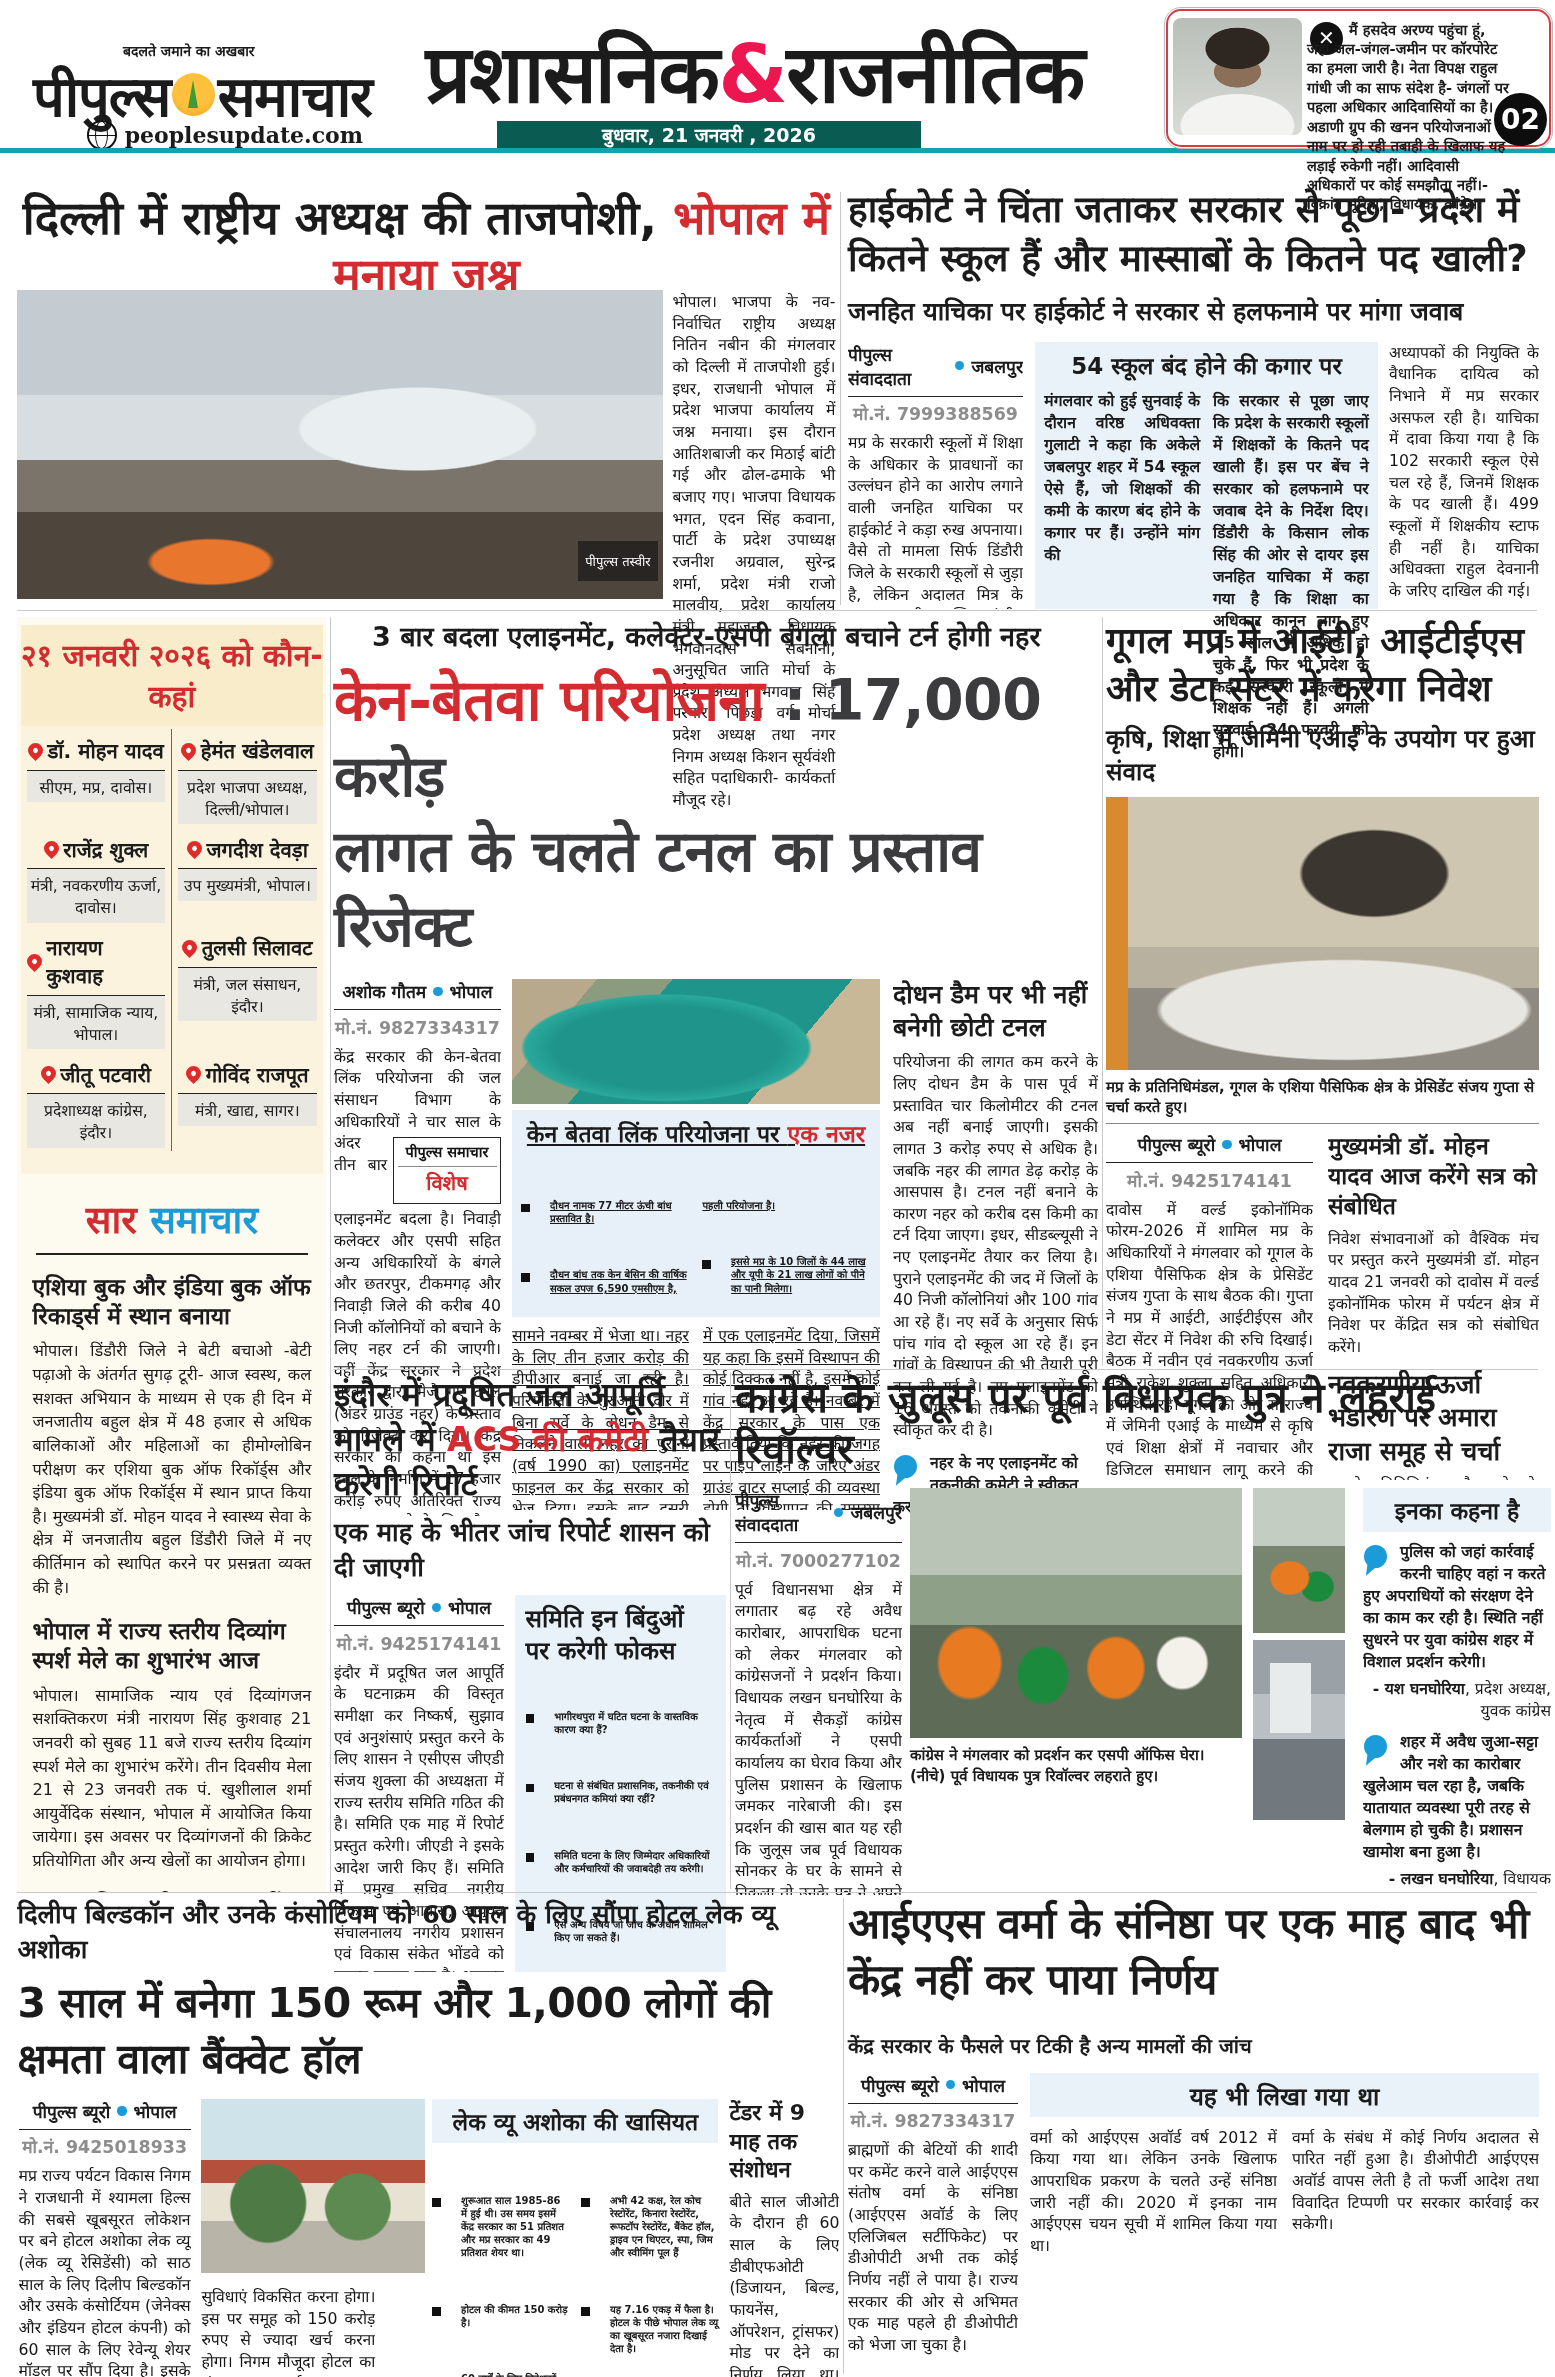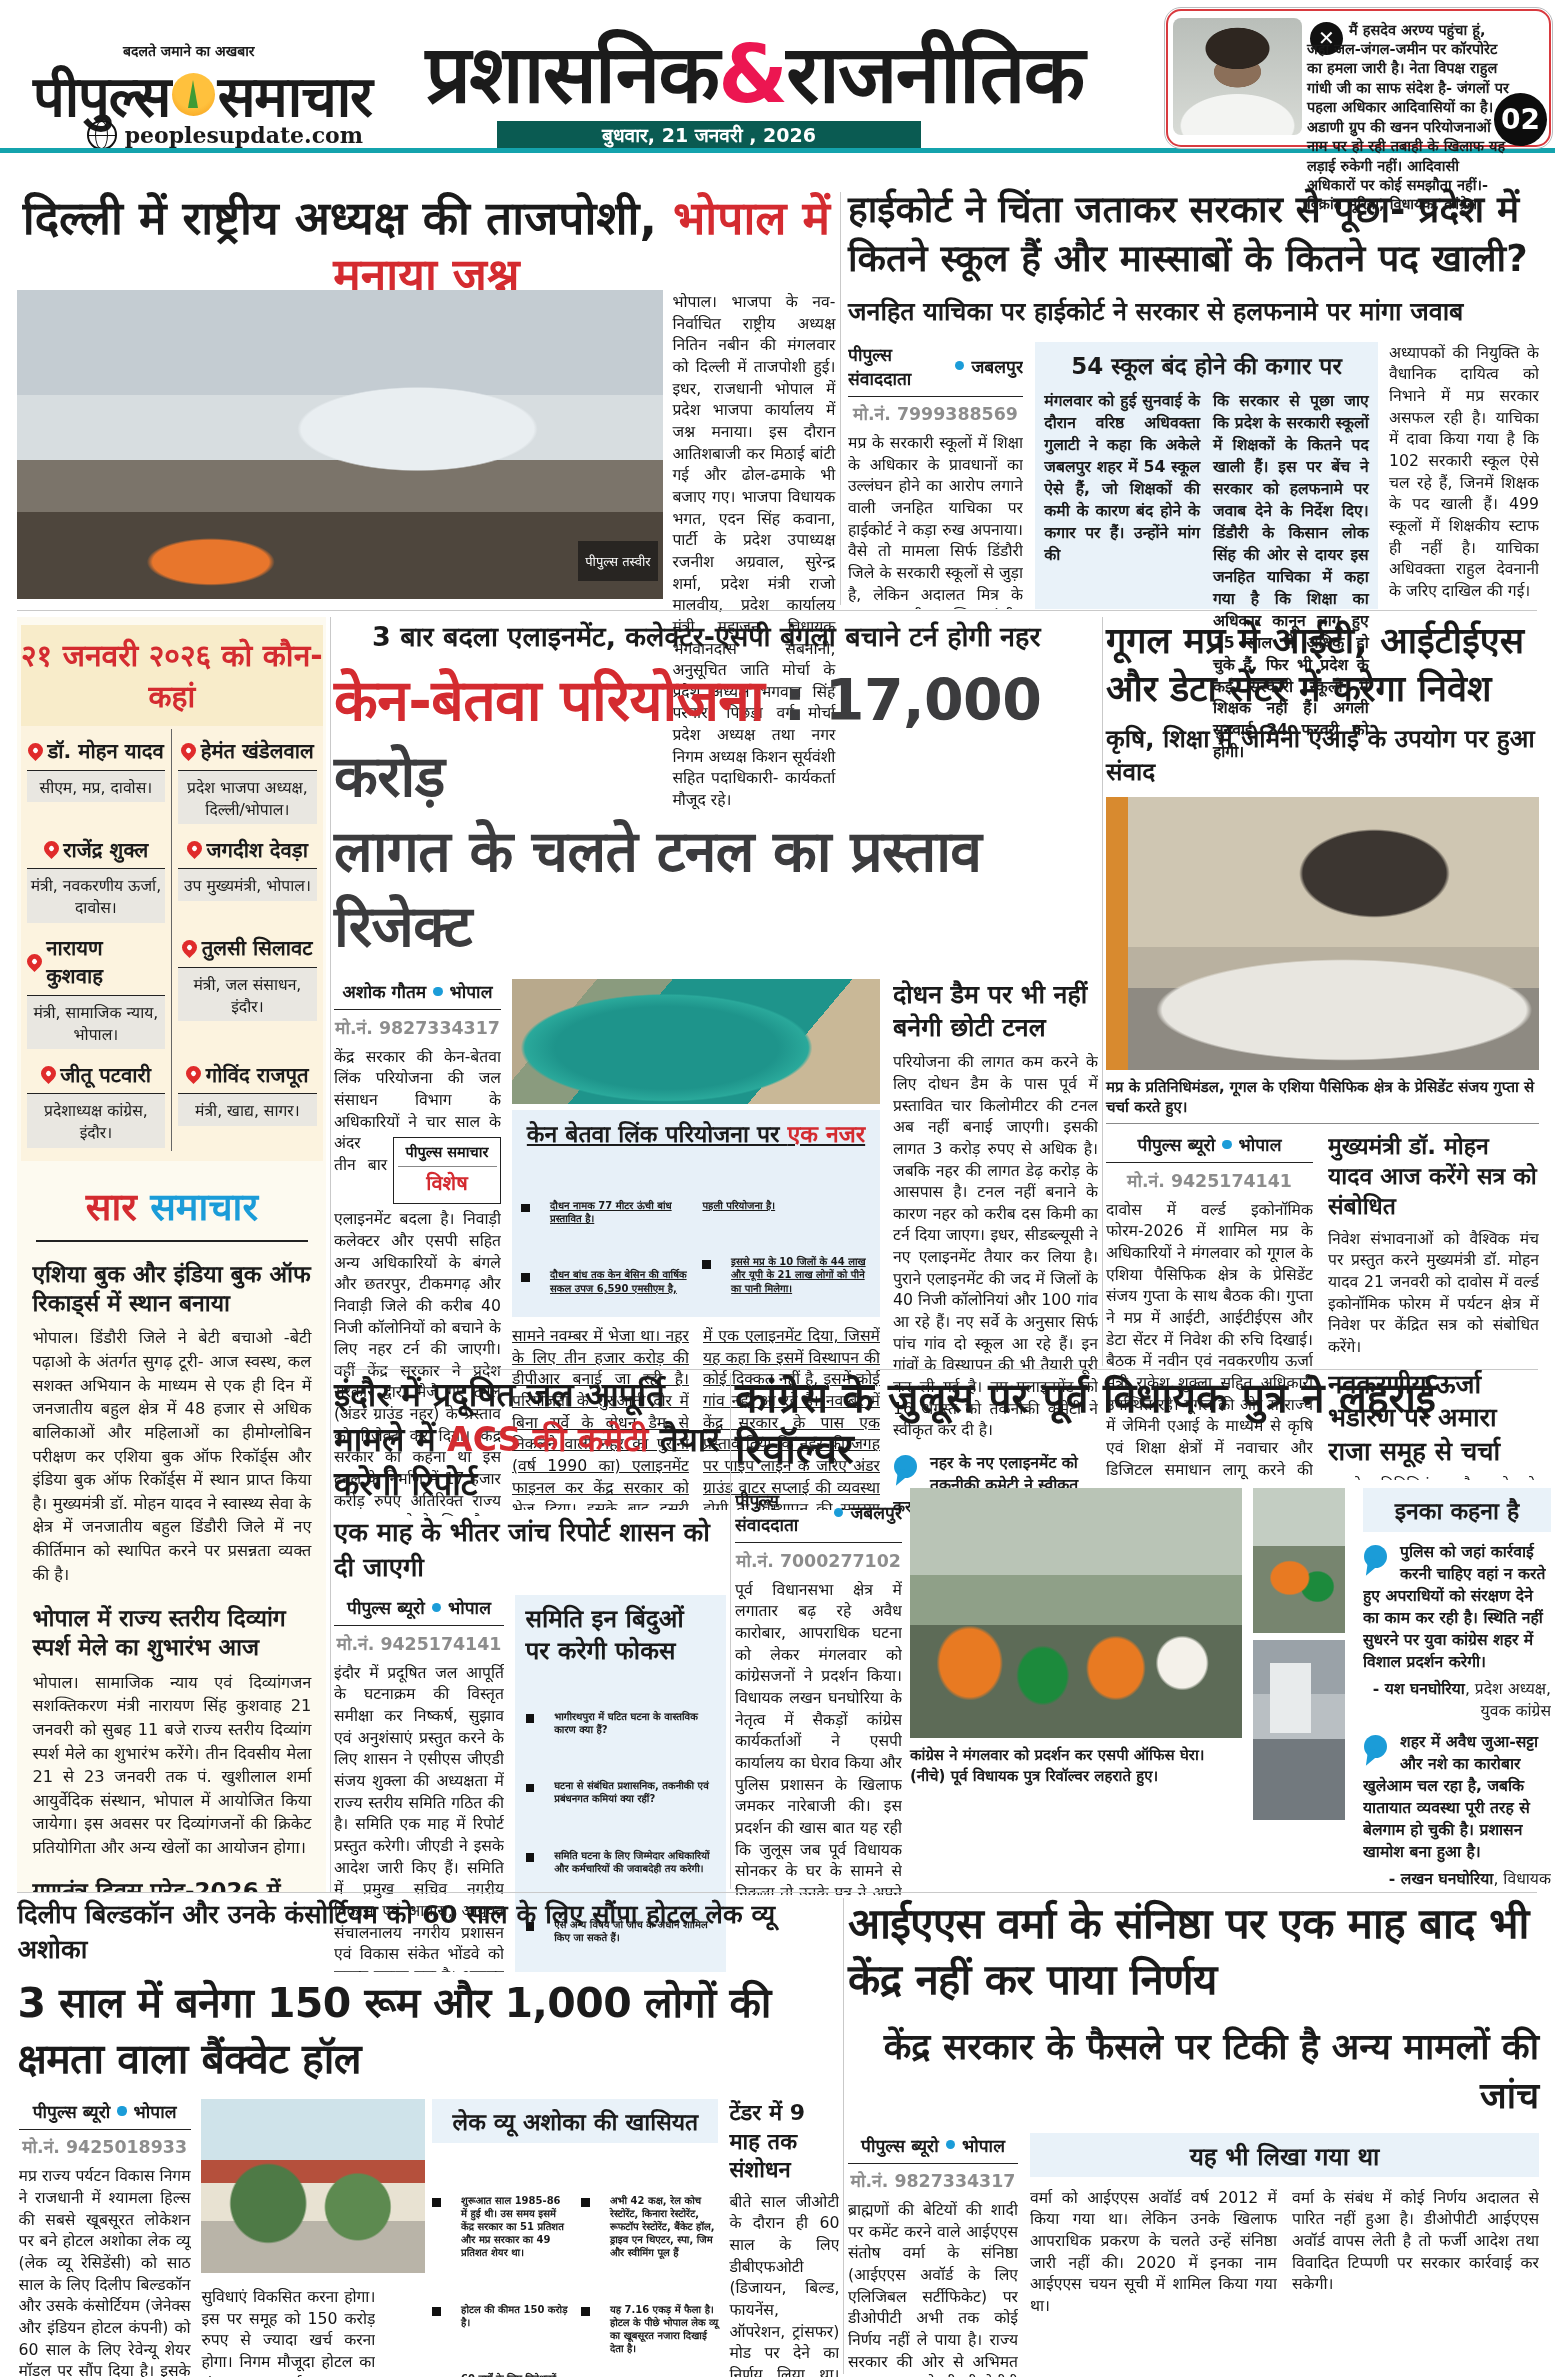--- a/index.html
+++ b/index.html
@@ -60,21 +60,21 @@
   .hc-cols{position:relative;margin-top:15px;height:267px;}
   .hc-c1{position:absolute;left:0;top:0;width:175px;height:100%;overflow:hidden;}
   .hc-box{position:absolute;left:187px;top:0;width:343px;height:100%;background:#e9f2f9;padding:7px 9.3px;box-sizing:border-box;}
   .hc-box-t{text-align:center;font-size:23px;font-weight:bold;margin-bottom:9px;}
   .hc-box-cols{display:flex;gap:12.8px;}
   .hc-box-cols>div{flex:1;font-size:15.7px;font-weight:bold;line-height:1.4;}
   .hc-c3{position:absolute;left:541px;top:0;width:150px;height:100%;overflow:hidden;}
 
   
   #sidebar{left:17.4px;top:617px;width:309px;height:1276px;background:#fdfaf0;box-sizing:border-box;overflow:hidden;}
-  .ww-box{margin:8.1px 3.5px 0 3.5px;background:#fcf3df;padding-bottom:10px;}
+  .ww-box{margin:8.1px 3.5px 0 3.5px;background:#fcf3df;padding-bottom:23px;}
   .ww-title{background:#f8ecca;color:#d42b30;font-size:30px;font-weight:bold;text-align:center;padding:9.3px 0;}
   .ww-grid{display:grid;grid-template-columns:1fr 1fr;margin-top:3.5px;}
   .ww-item{padding:7px 5.8px 3.5px 5.8px;}
   .ww-item.leftcol{border-right:1.7px solid #666;}
   .ww-name{display:flex;align-items:center;gap:4.6px;justify-content:center;font-size:20.3px;font-weight:bold;border-bottom:1.7px solid #222;padding-bottom:5.8px;}
   .pin-icon{width:15px;height:15px;background:#e02b2b;border-radius:50% 50% 50% 0;transform:rotate(-45deg);position:relative;flex:0 0 auto;}
   .pin-icon::after{content:"";position:absolute;inset:4.6px;background:#fff;border-radius:50%;}
   .ww-role{background:#e9e7e1;text-align:center;font-size:15.7px;padding:4.6px 1.2px;margin-top:0;}
   .saar-title{text-align:center;font-size:38px;font-weight:bold;margin-top:17.4px;}
   .saar-title .blue{color:#1b9cd8;}
@@ -176,21 +176,21 @@
   .ht-box{position:absolute;left:415px;top:0;width:286px;}
   .ht-box-t{background:#e9f2f9;text-align:center;font-size:23px;font-weight:bold;padding:5.8px 0;}
   .ht-box-cols{display:flex;gap:11.6px;margin-top:8.1px;border-bottom:1.7px solid #555;padding-bottom:8.1px;}
   .ht-box-cols>div{flex:1;}
   .ht-tender{position:absolute;left:712px;top:0;width:110px;height:100%;overflow:hidden;}
   .ht-tender-t{font-size:22px;font-weight:bold;line-height:1.3;margin-bottom:5.8px;}
 
   
   #ias{left:848px;top:1896px;width:691px;height:481px;}
   .ias-head{font-size:42px;font-weight:bold;line-height:1.33;letter-spacing:-0.6px;}
-  .ias-sub{font-size:36px;font-weight:bold;margin-top:13px;text-align:right;}
+  .ias-sub{font-size:20px;font-weight:bold;margin-top:24px;}
   .ias-content{position:relative;margin-top:14px;height:314px;}
   .ias-c1{position:absolute;left:0;top:0;width:170px;height:100%;overflow:hidden;}
   .ias-box{position:absolute;left:182px;top:0;width:509px;height:100%;}
   .ias-box-t{background:#e9f2f9;text-align:center;font-size:24.4px;font-weight:bold;padding:5.8px 0;}
   .ias-box-cols{display:flex;gap:15px;margin-top:9.3px;}
   .ias-box-cols>div{flex:1;overflow:hidden;height:244px;}
 </style>
 </head>
 <body>
 

